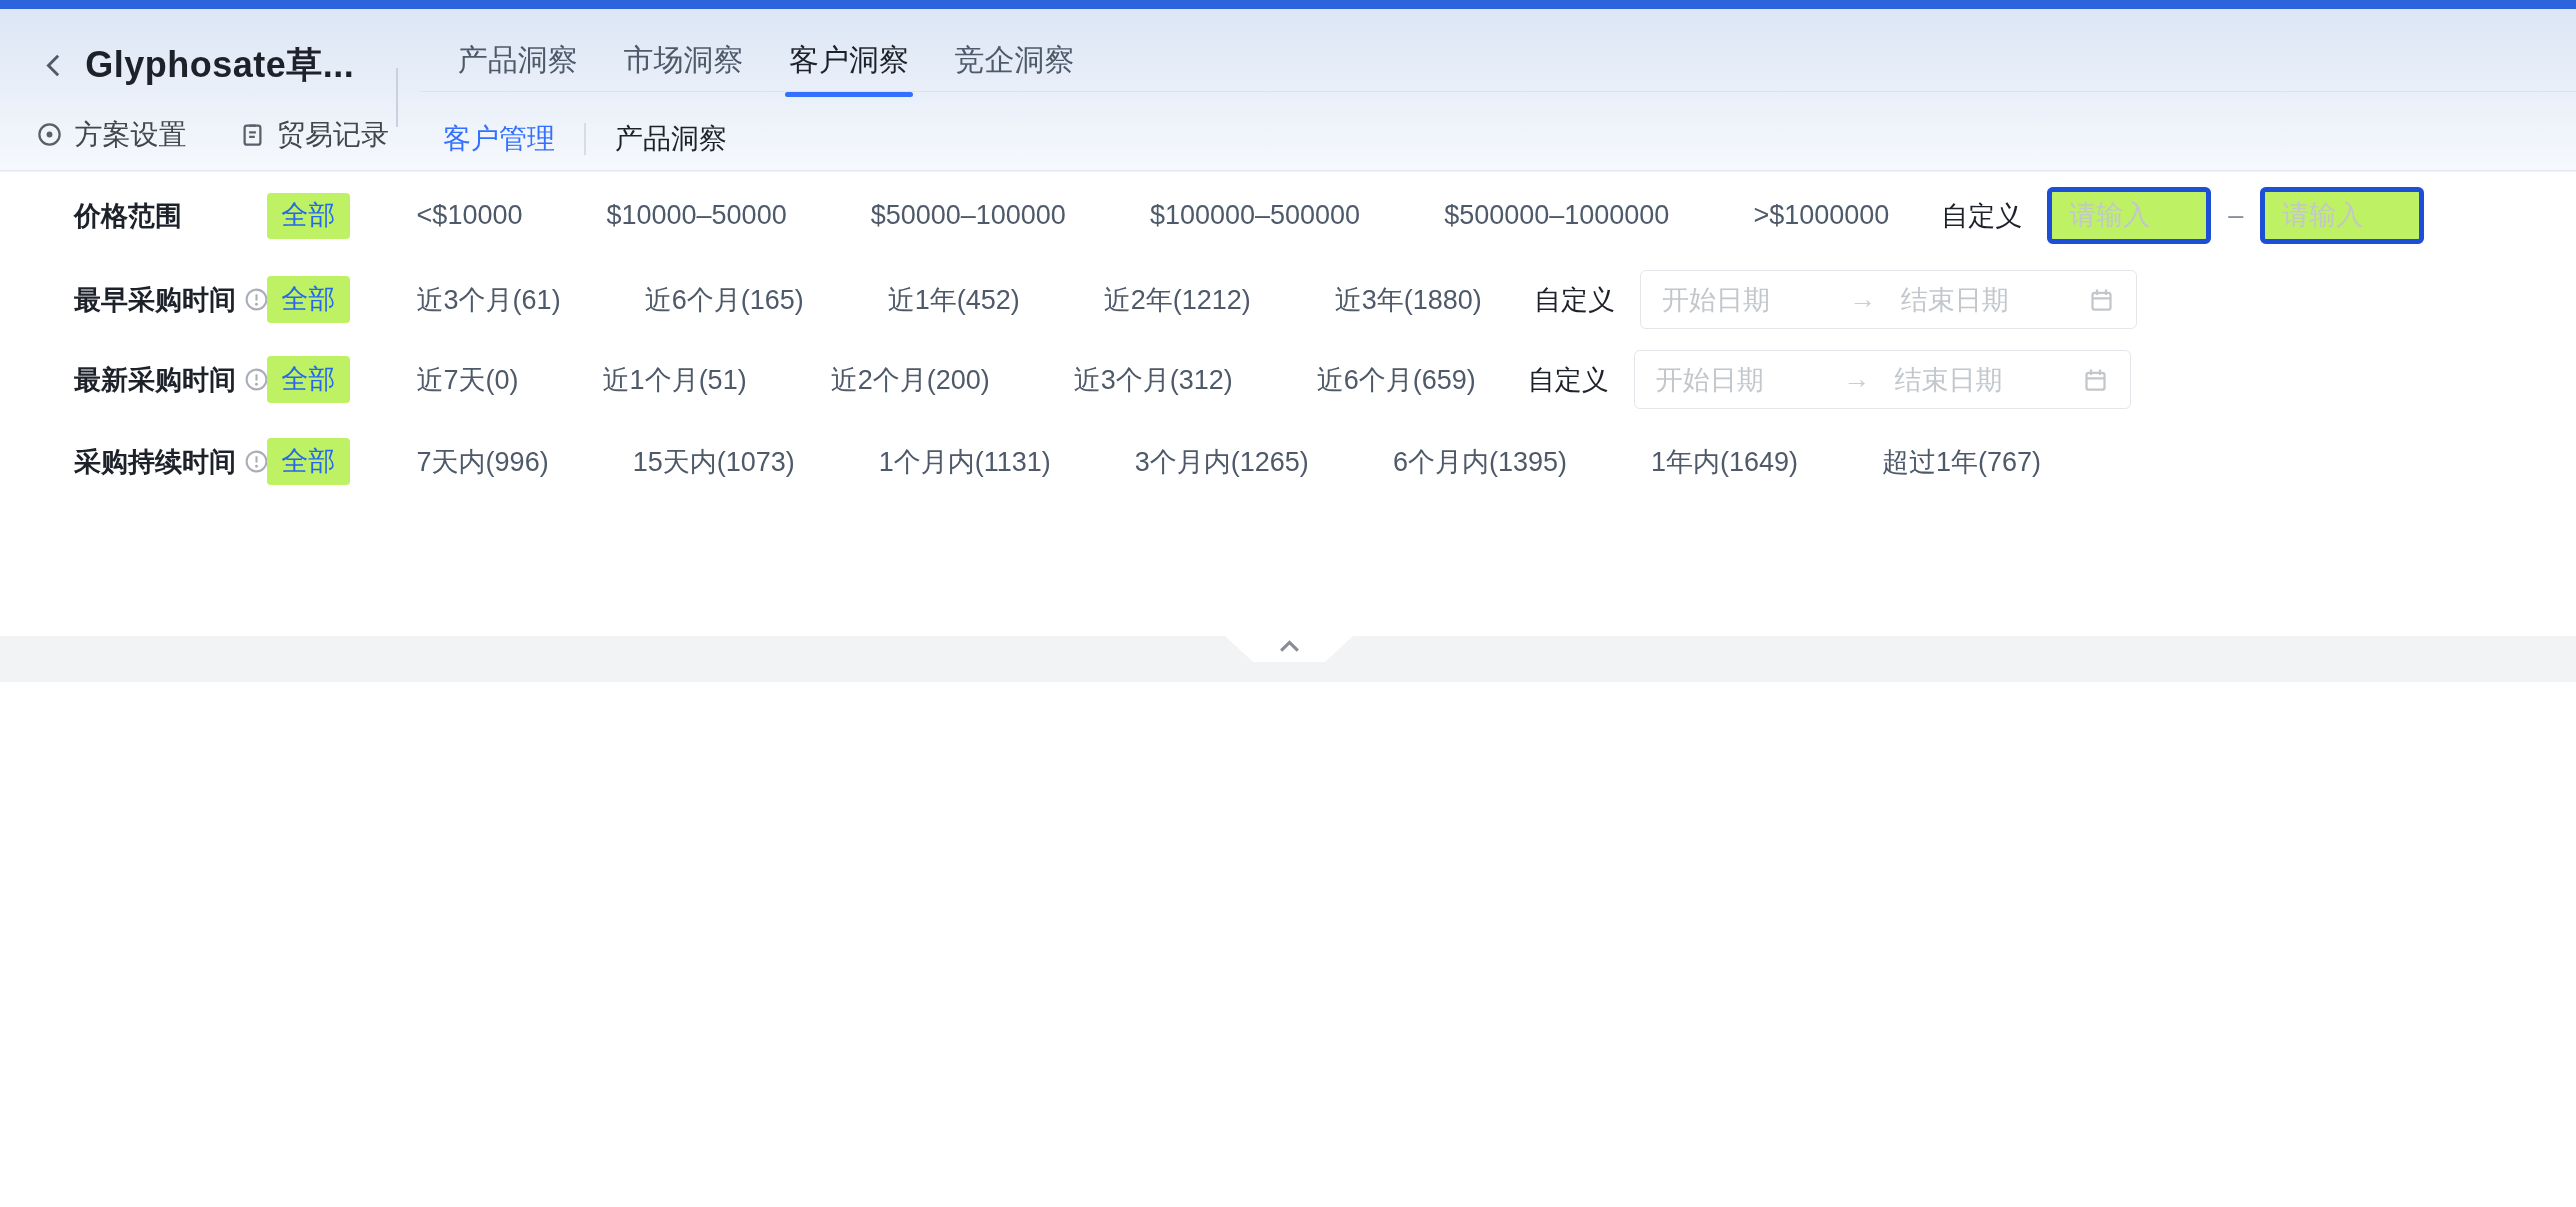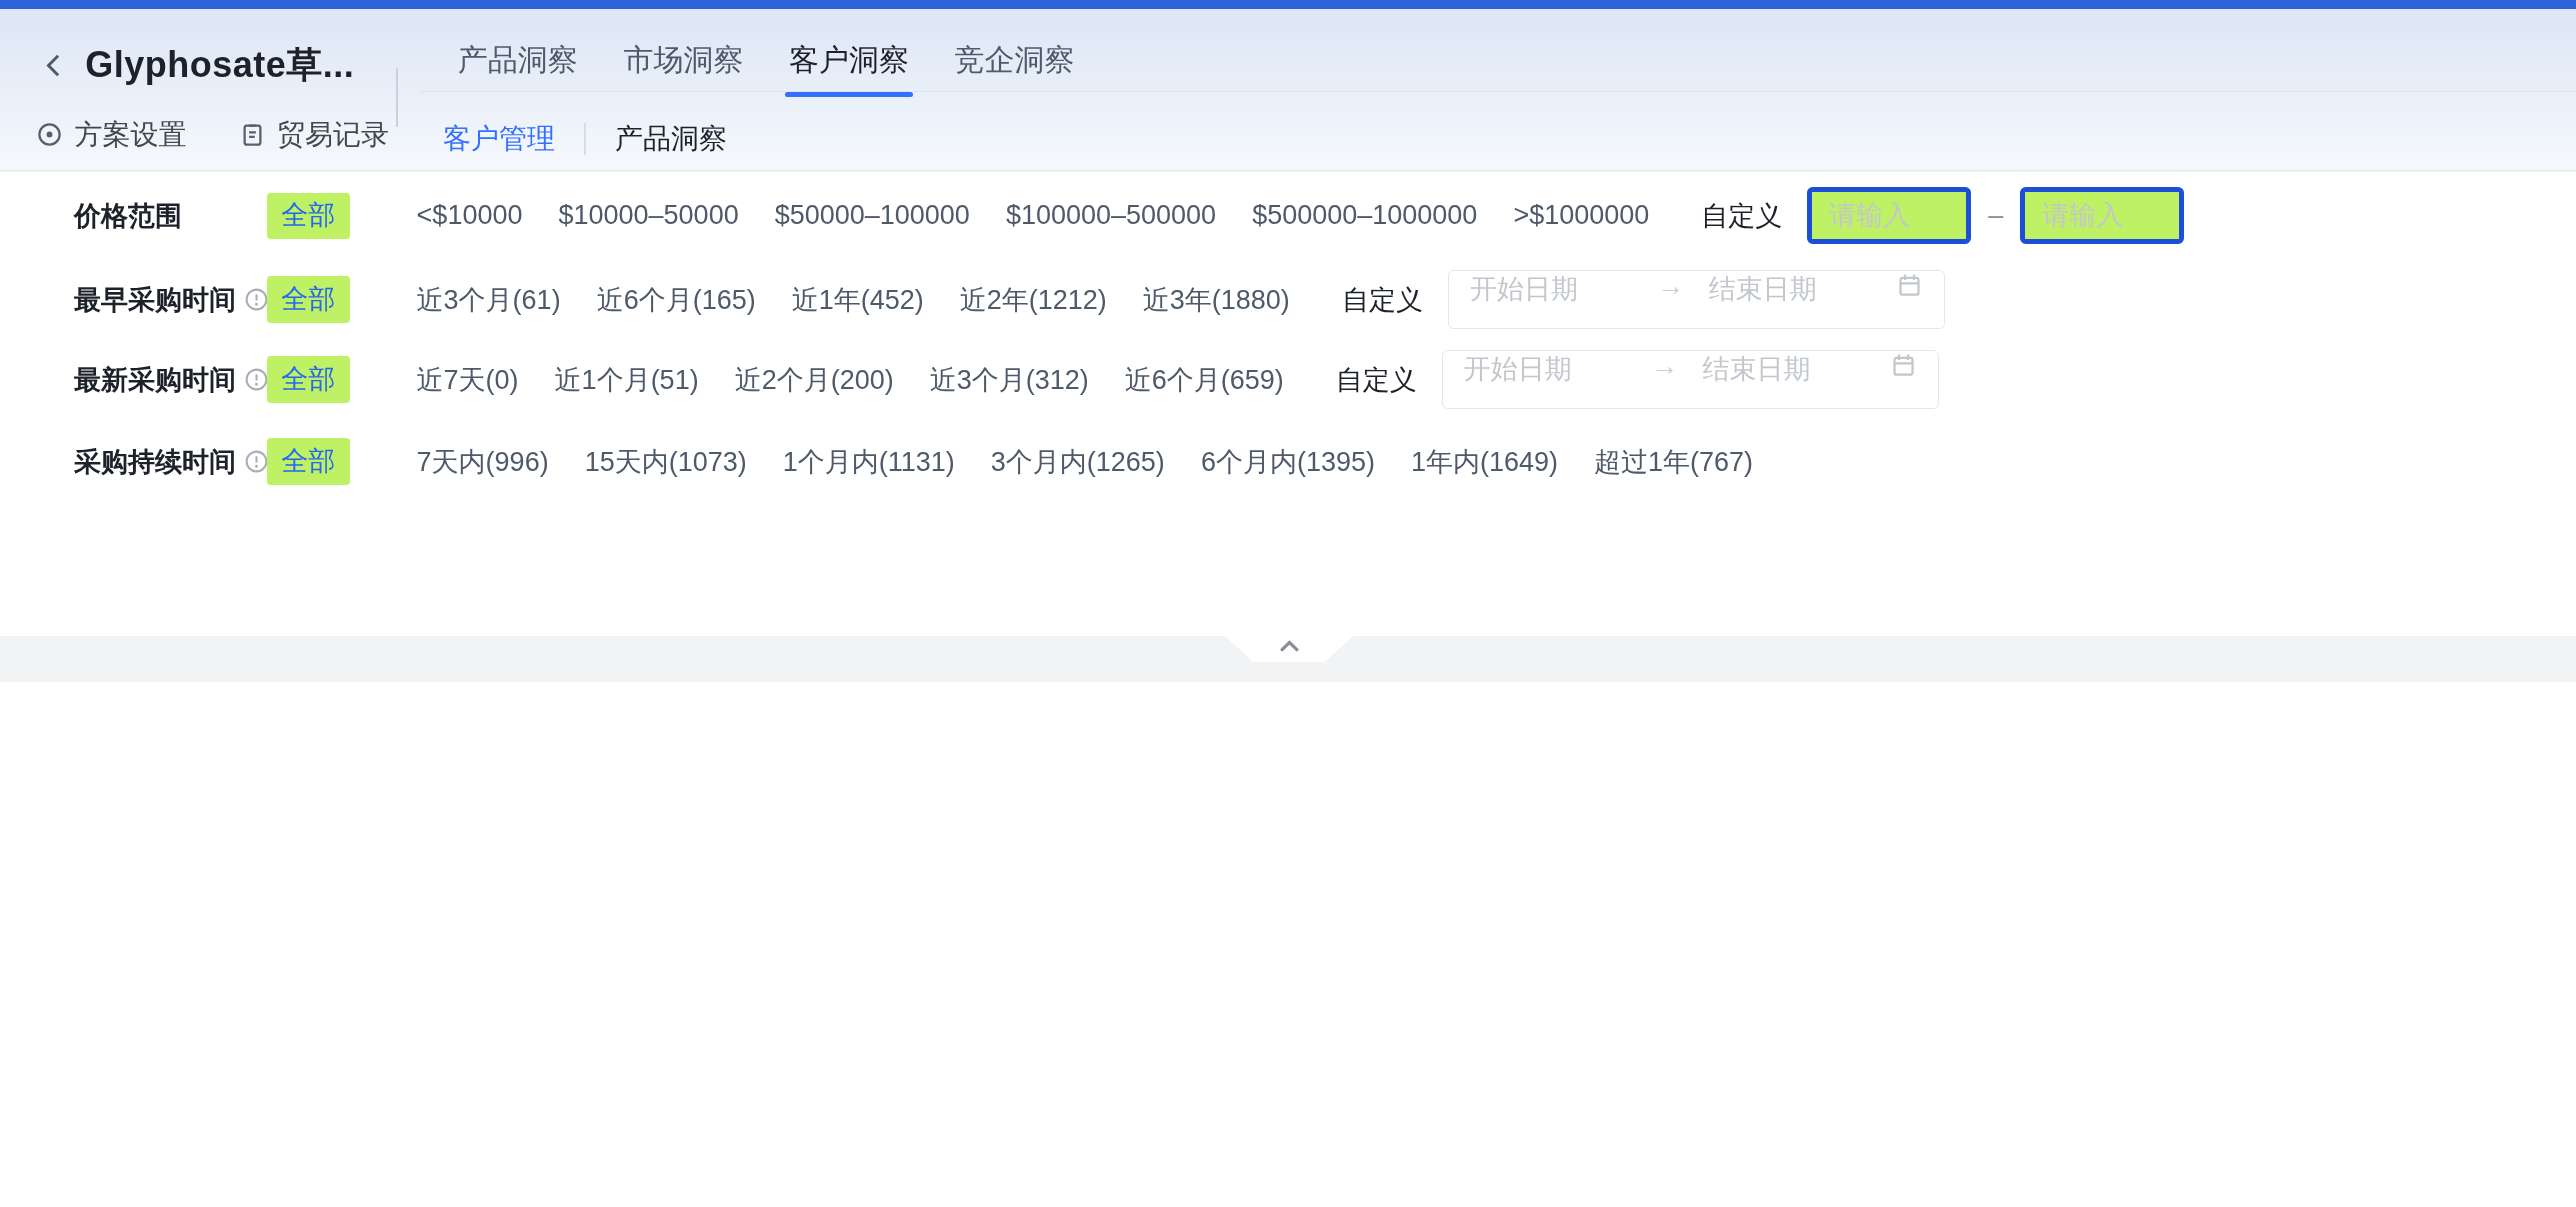--- a/index.html
+++ b/index.html
@@ -29,28 +29,28 @@
   .stab{cursor:pointer;position:relative}
   .stab.active{color:#3370FF}
   .stab.active::after{content:"";position:absolute;left:23px;bottom:-21px;width:50px;height:5.7px;background:#3370FF;border-radius:2.9px}
   .stab-div{width:1.9px;height:32px;background:#D8DCE5;margin:0 29px}
 
   
   .filter-card{position:absolute;top:172px;left:0;right:0;height:464px;background:#FFFFFF}
   .frow{position:absolute;left:74px;right:29px;height:61px;display:flex;align-items:center}
   .flabel{width:193px;flex-shrink:0;display:flex;align-items:center;gap:7.6px;font-size:27px;font-weight:600;color:#1D2129;white-space:nowrap}
   .chip{flex-shrink:0;background:#bef264;color:#2468F2;font-size:27px;line-height:1;padding:9.6px 14.3px;border-radius:3.8px;cursor:pointer}
-  .fopts{display:flex;align-items:center;gap:36px;margin-left:67px;font-size:27px;color:#4E5969;white-space:nowrap}
+  .fopts{display:flex;align-items:center;gap:84px;margin-left:67px;font-size:27px;color:#4E5969;white-space:nowrap}
   .fopt{cursor:pointer}
   .custom-lbl{margin-left:52px;font-size:27px;color:#1D2129;cursor:pointer;white-space:nowrap}
   .rng{margin-left:25px;display:flex;align-items:center}
   .rng input{width:164px;height:57px;border:5px solid #1d4ed8;border-radius:5.7px;font-size:27px;padding:0 17px;color:#1D2129;outline:none;background:#bef264;font-family:inherit}
   .rng input::placeholder{color:#C2C7CC}
   .rng .dash{margin:0 17px;color:#86909C;font-size:27px}
-  .daterange{margin-left:25px;width:497px;height:59px;border:1px solid #E5E6EB;border-radius:5.7px;display:flex;align-items:flex-start;padding:0 21px;gap:7.6px;background:#fff}
+  .daterange{margin-left:25px;width:497px;height:59px;border:1px solid #E5E6EB;border-radius:5.7px;display:flex;align-items:center;padding:0 21px;gap:7.6px;background:#fff}
   .daterange .ph{font-size:27px;color:#C2C7CC;flex:1}
   .daterange .arrow{color:#C9CDD4;font-size:27px;flex:0 0 auto;margin-right:17px}
   .info-ic{flex-shrink:0}
 
   .other-row{position:absolute;left:74px;top:524px;height:61px;display:flex;align-items:center}
   .other-lbl{width:161px;font-size:28px;font-weight:600;color:#1D2129}
   .checkbox{width:28px;height:28px;border:1.9px solid #D4D7DE;border-radius:4.8px;background:#fff;flex-shrink:0;cursor:pointer}
   .cb-lbl{margin-left:12.4px;font-size:28px;color:#1D2129;cursor:pointer}
   .annotation{position:absolute;left:54px;top:511px;width:504px;height:89px;border:5.7px solid #F0442E;border-radius:13.4px;pointer-events:none}
 

